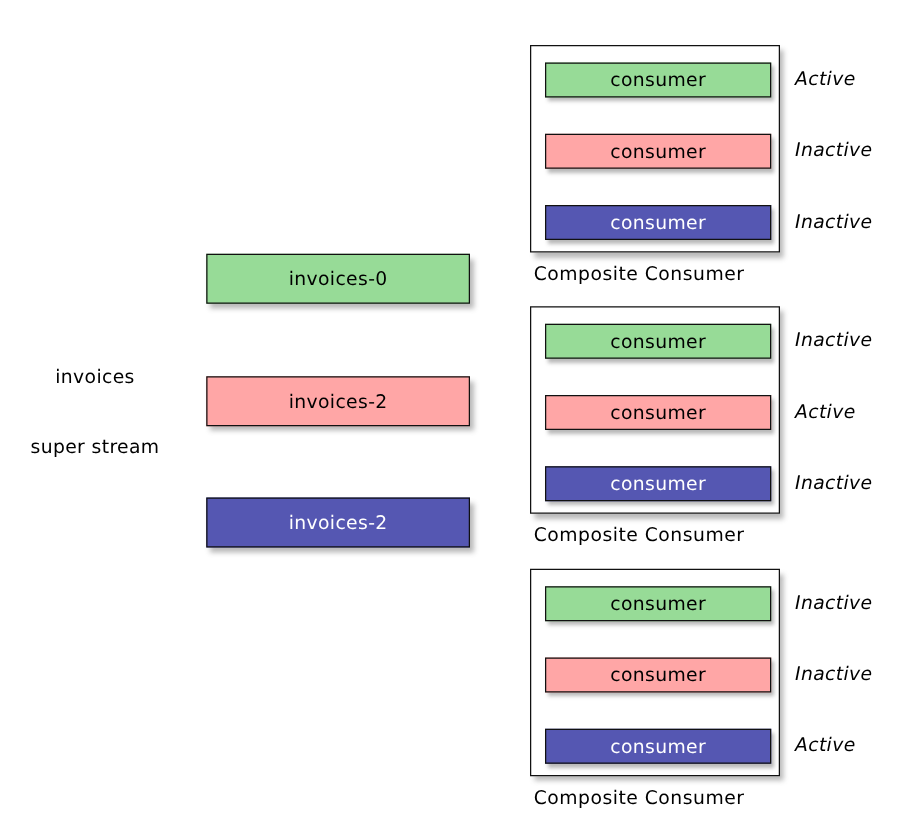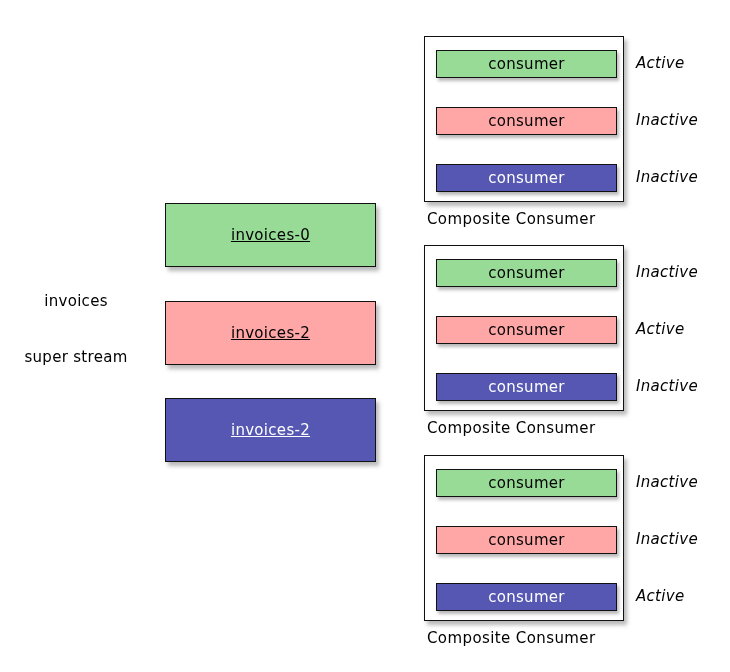--- a/index.html
+++ b/index.html
@@ -27,22 +27,21 @@
     box-sizing: border-box;
     border: 1.5px solid #111111;
     box-shadow: 3px 4px 4px rgba(100,100,100,0.45);
     display: flex;
     align-items: center;
     justify-content: center;
   }
   .part {
     left: 165px;
     width: 211px;
-    height: 64px;
-    text-decoration: underline;
+    height: 40px;
   }
   .c-green { background: #97DB97; color: #000000; }
   .c-pink  { background: #FFA6A6; color: #000000; }
   .c-blue  { background: #5557B2; color: #ffffff; }
   
   .group {
     position: absolute;
     left: 424px;
     width: 200px;
     height: 166px;

